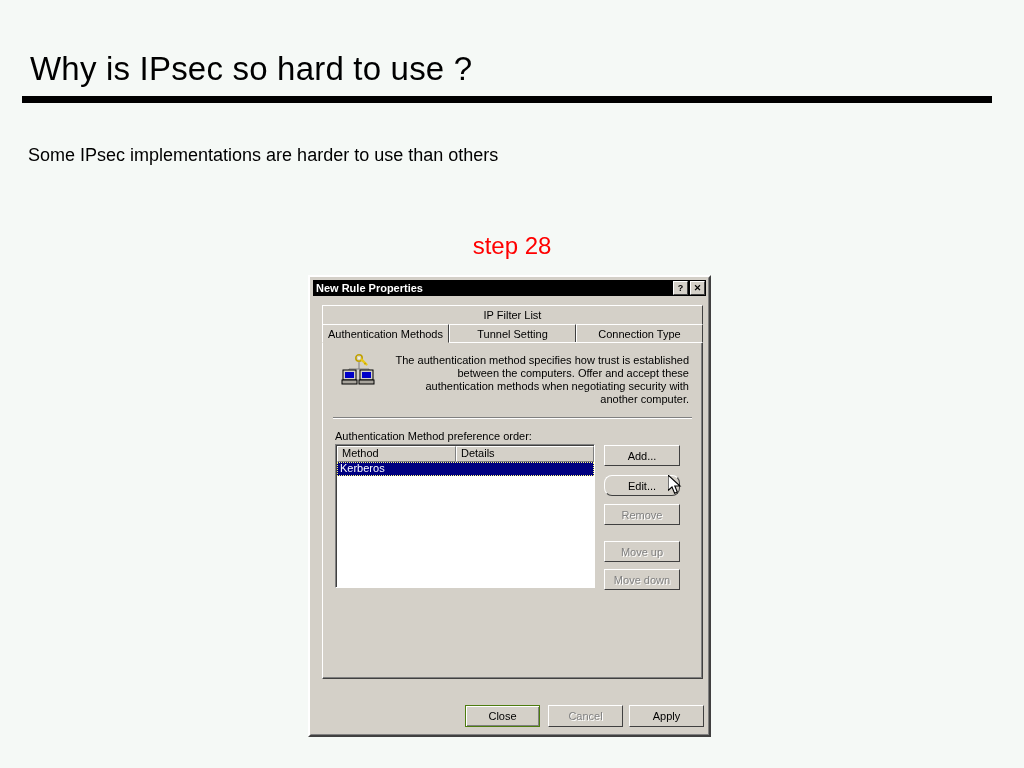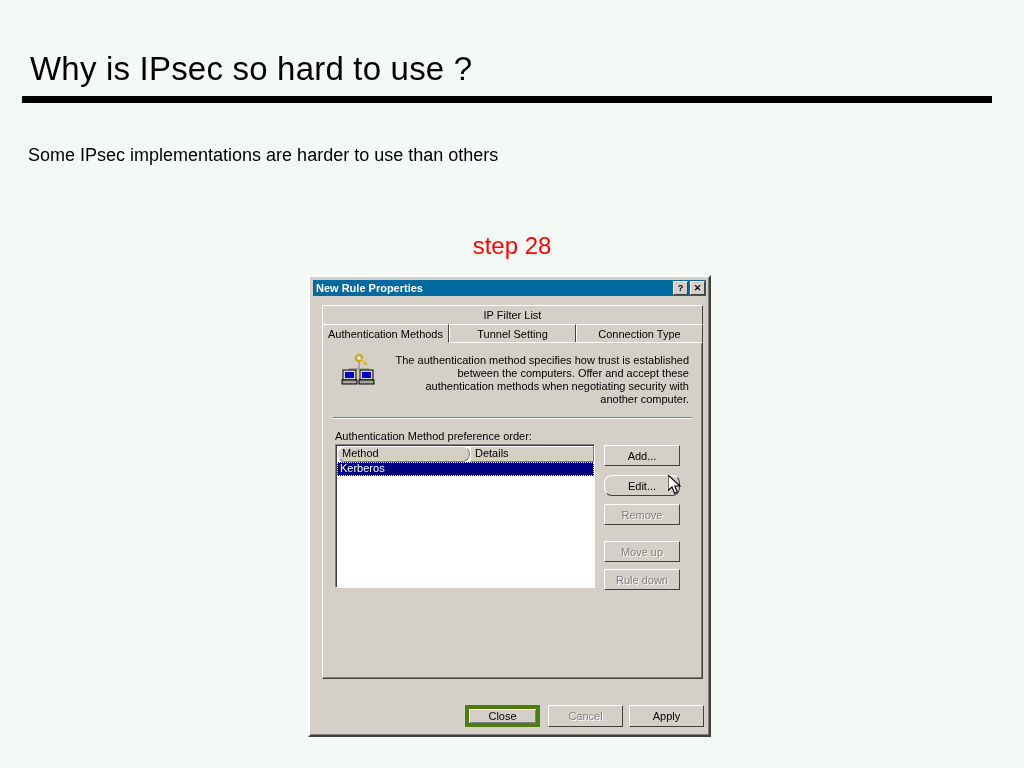--- a/index.html
+++ b/index.html
@@ -76,21 +76,21 @@
     border-bottom: 1px solid #808080;
     box-sizing: border-box;
   }
 
   .titlebar {
     position: absolute;
     left: 2px;
     top: 2px;
     right: 2px;
     height: 16px;
-    background: #0369a1;
+    background: #000000;
     display: flex;
     align-items: center;
     padding: 0 1px 0 3px;
     box-sizing: border-box;
   }
   .titlebar-text {
     color: #fff;
     font-size: 11px;
     font-weight: bold;
     flex: 1;
@@ -252,21 +252,21 @@
     border-right: 1px solid #808080;
     border-bottom: 1px solid #808080;
     box-sizing: border-box;
     font-size: 11px;
     line-height: 13px;
     padding-left: 4px;
     cursor: default;
     overflow: hidden;
     white-space: nowrap;
   }
-  .lv-col.c1 { width: 133px; border-radius: 8px; }
+  .lv-col.c1 { width: 119px; }
   .lv-col.c2 { flex: 1; }
 
   .lv-row {
     height: 14px;
     display: flex;
     align-items: flex-start;
     font-size: 11px;
     white-space: nowrap;
     cursor: default;
   }
@@ -323,21 +323,21 @@
   .footer-btn {
     position: absolute;
     top: 705px;
     width: 75px;
     height: 22px;
   }
   .fb-close  { left: 465px; }
   .fb-cancel { left: 548px; }
   .fb-apply  { left: 629px; }
   .fb-close.default {
-    border: 4px solid #4d7c0f;
+    border: 1px solid #4d7c0f;
     box-shadow: inset 1px 1px 0 #ffffff, inset -1px -1px 0 #808080;
   }
 
   
   .cursor {
     position: absolute;
     left: 668px;
     top: 475px;
     width: 14px;
     height: 21px;
@@ -421,21 +421,21 @@
         <button class="btn side-btn sb-edit">
           <span>Edit...</span>
         </button>
         <button class="btn side-btn sb-rem disabled">
           <span>Remove</span>
         </button>
         <button class="btn side-btn sb-up disabled">
           <span>Move up</span>
         </button>
         <button class="btn side-btn sb-down disabled">
-          <span>Rule down</span>
+          <span>Move down</span>
         </button>
 
       </div>
     </div>
   </div>
 </div>
 
 <button class="btn footer-btn fb-close default">
   <span>Close</span>
 </button>

